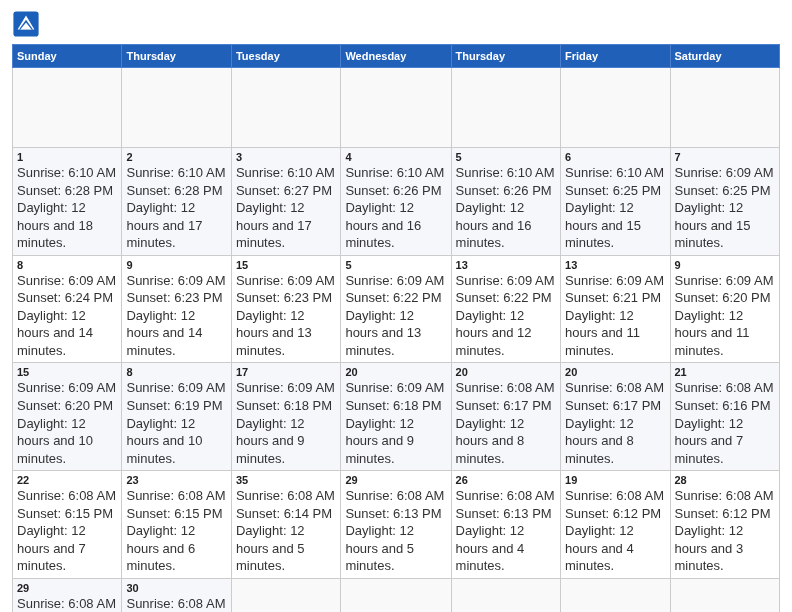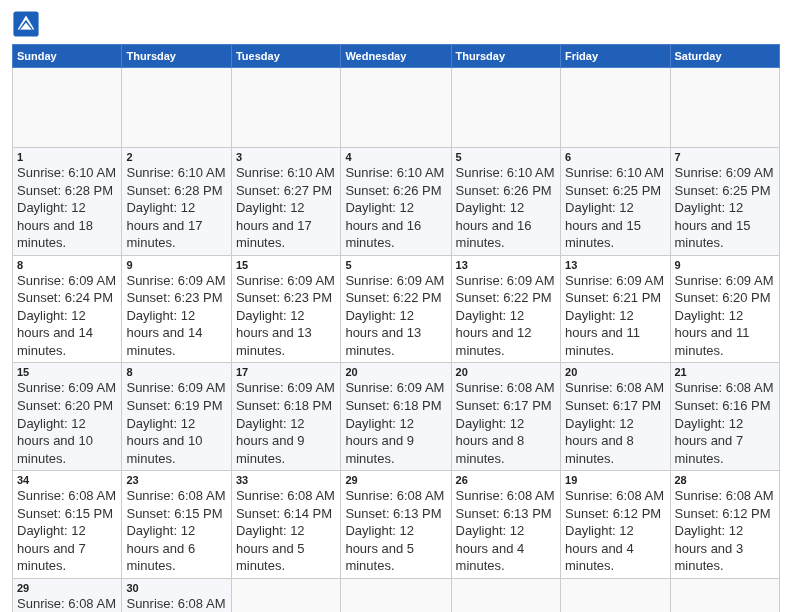--- a/index.html
+++ b/index.html
@@ -225,29 +225,29 @@
             <span class="day-num">20</span>
 <div class="day-info">Sunrise: 6:08 AM<br>Sunset: 6:17 PM<br>Daylight: 12 hours and 8 minutes.</div>
           </td>
           <td>
             <span class="day-num">21</span>
 <div class="day-info">Sunrise: 6:08 AM<br>Sunset: 6:16 PM<br>Daylight: 12 hours and 7 minutes.</div>
           </td>
         </tr>
         <tr>
           <td>
-            <span class="day-num">34</span>
+            <span class="day-num">22</span>
 <div class="day-info">Sunrise: 6:08 AM<br>Sunset: 6:15 PM<br>Daylight: 12 hours and 7 minutes.</div>
           </td>
           <td>
             <span class="day-num">23</span>
 <div class="day-info">Sunrise: 6:08 AM<br>Sunset: 6:15 PM<br>Daylight: 12 hours and 6 minutes.</div>
           </td>
           <td>
-            <span class="day-num">33</span>
+            <span class="day-num">35</span>
 <div class="day-info">Sunrise: 6:08 AM<br>Sunset: 6:14 PM<br>Daylight: 12 hours and 5 minutes.</div>
           </td>
           <td>
             <span class="day-num">29</span>
 <div class="day-info">Sunrise: 6:08 AM<br>Sunset: 6:13 PM<br>Daylight: 12 hours and 5 minutes.</div>
           </td>
           <td>
             <span class="day-num">26</span>
 <div class="day-info">Sunrise: 6:08 AM<br>Sunset: 6:13 PM<br>Daylight: 12 hours and 4 minutes.</div>
           </td>

